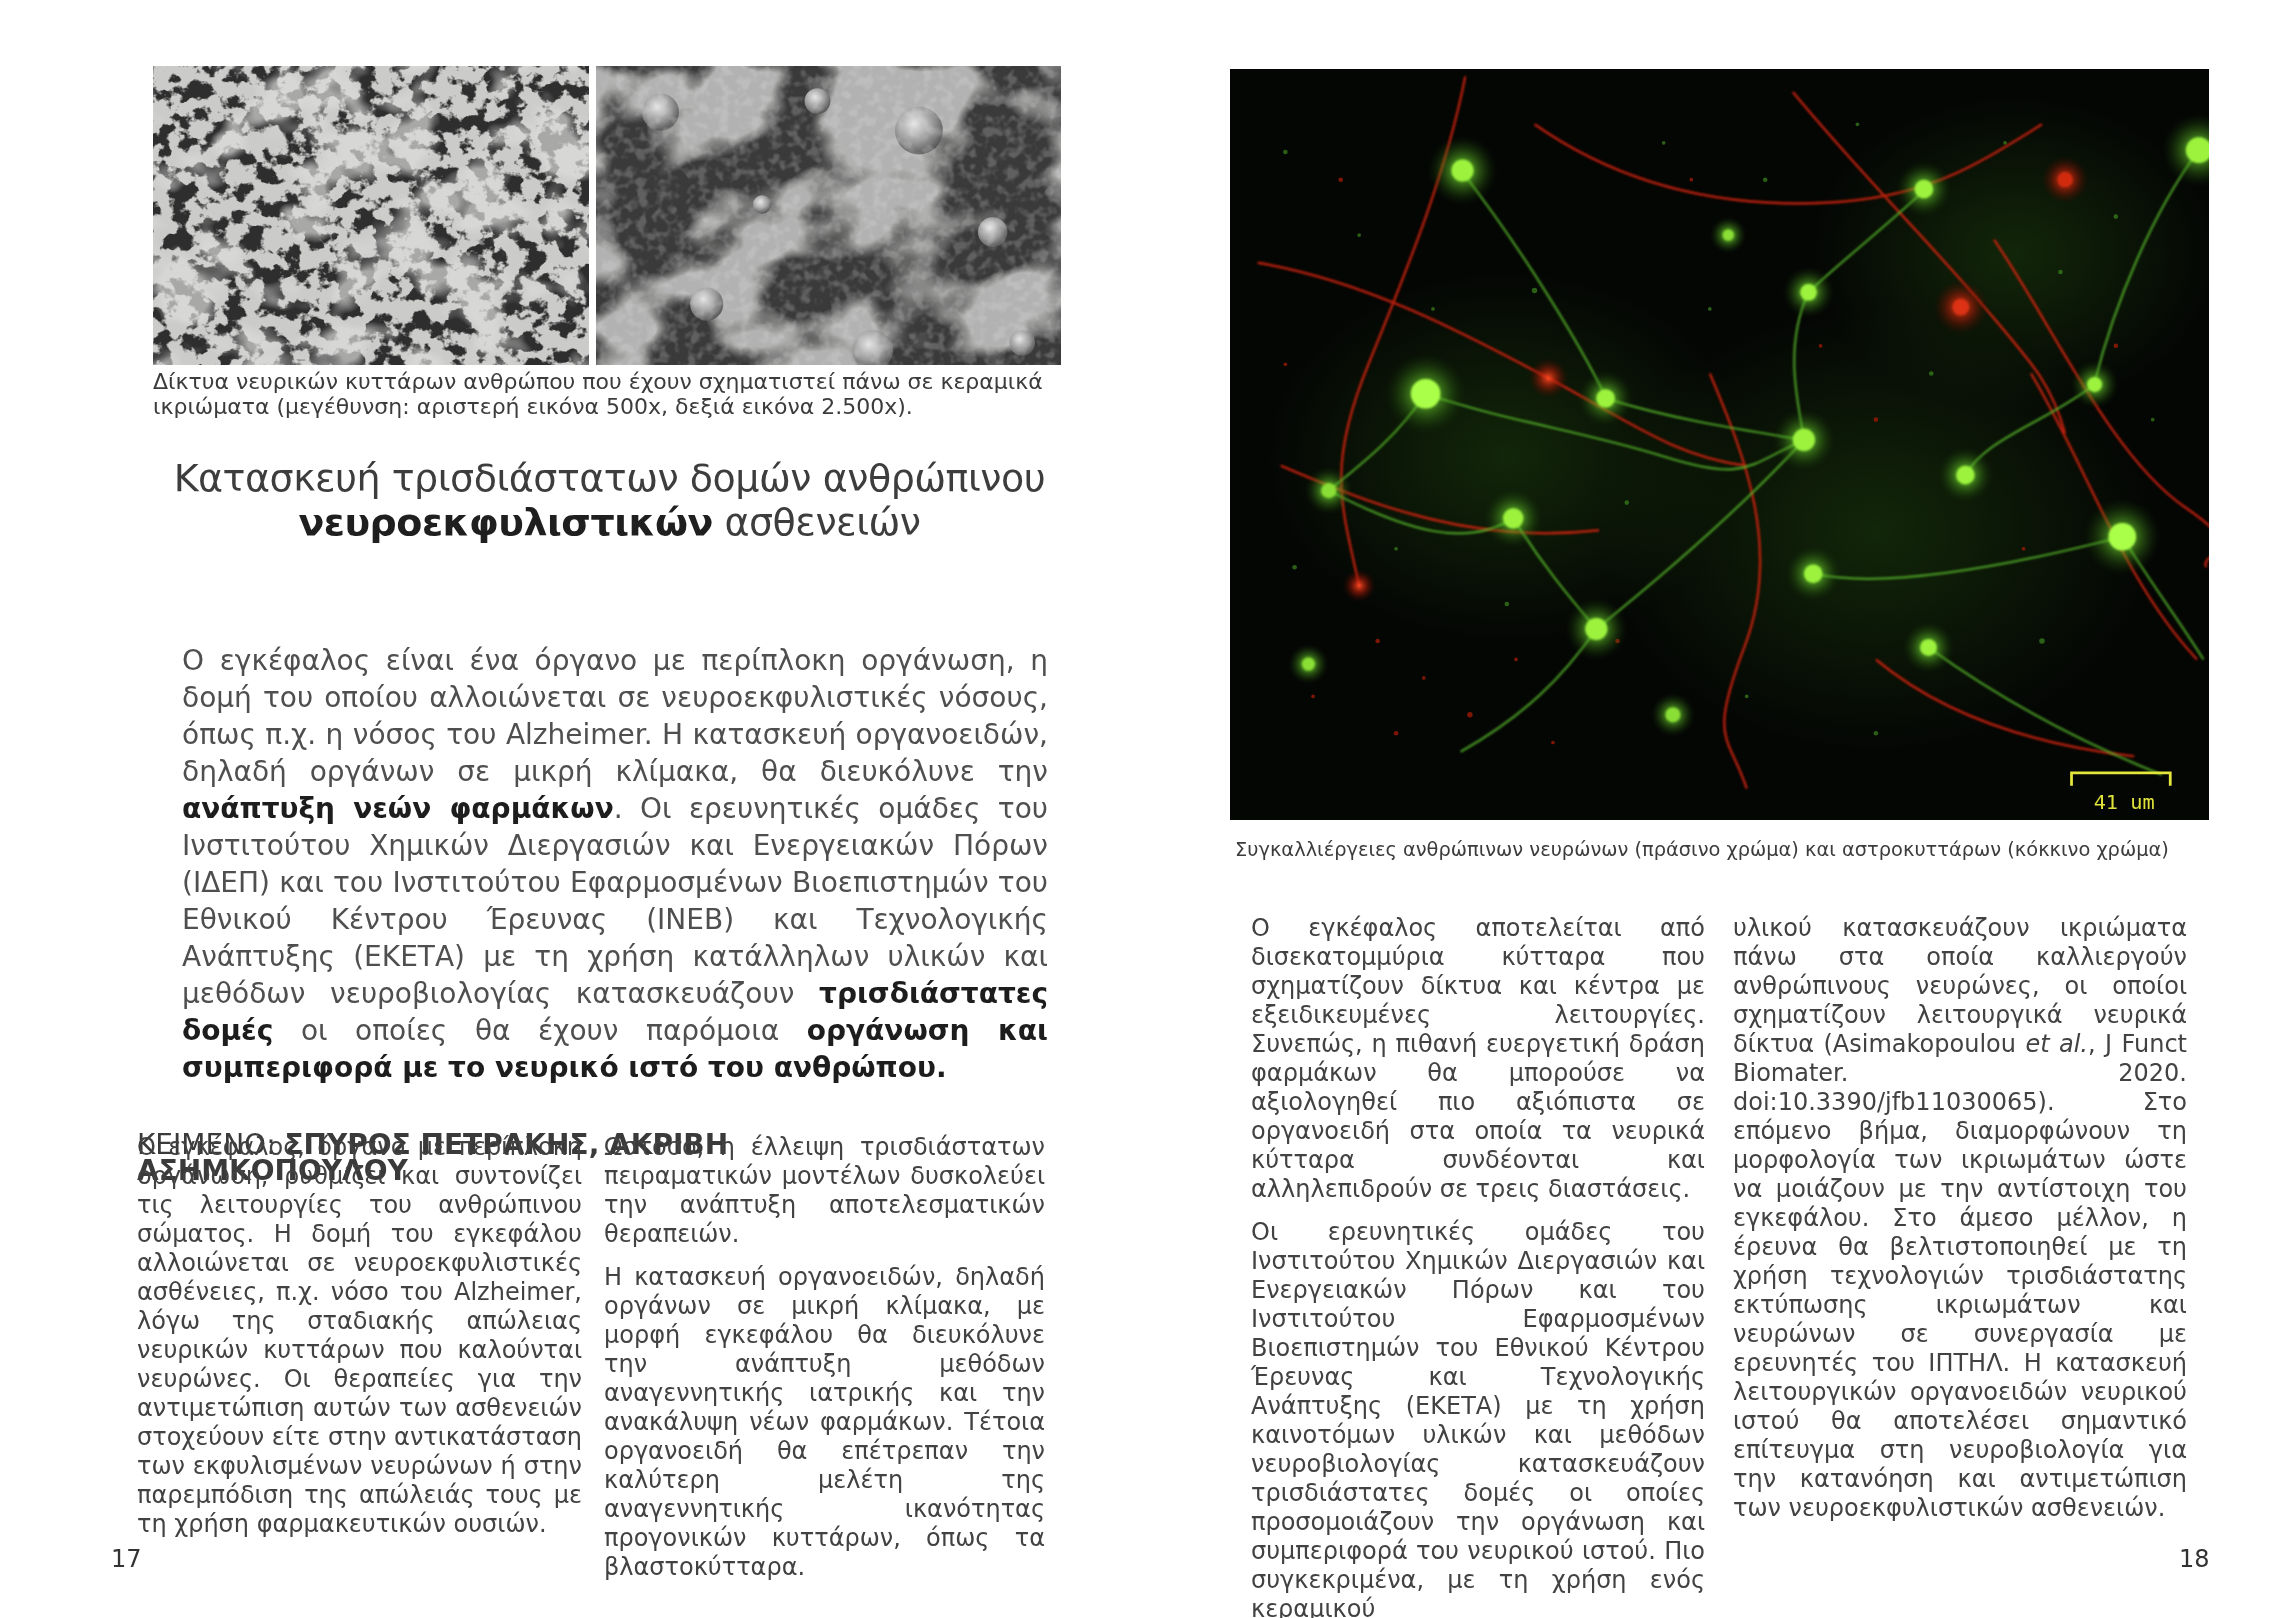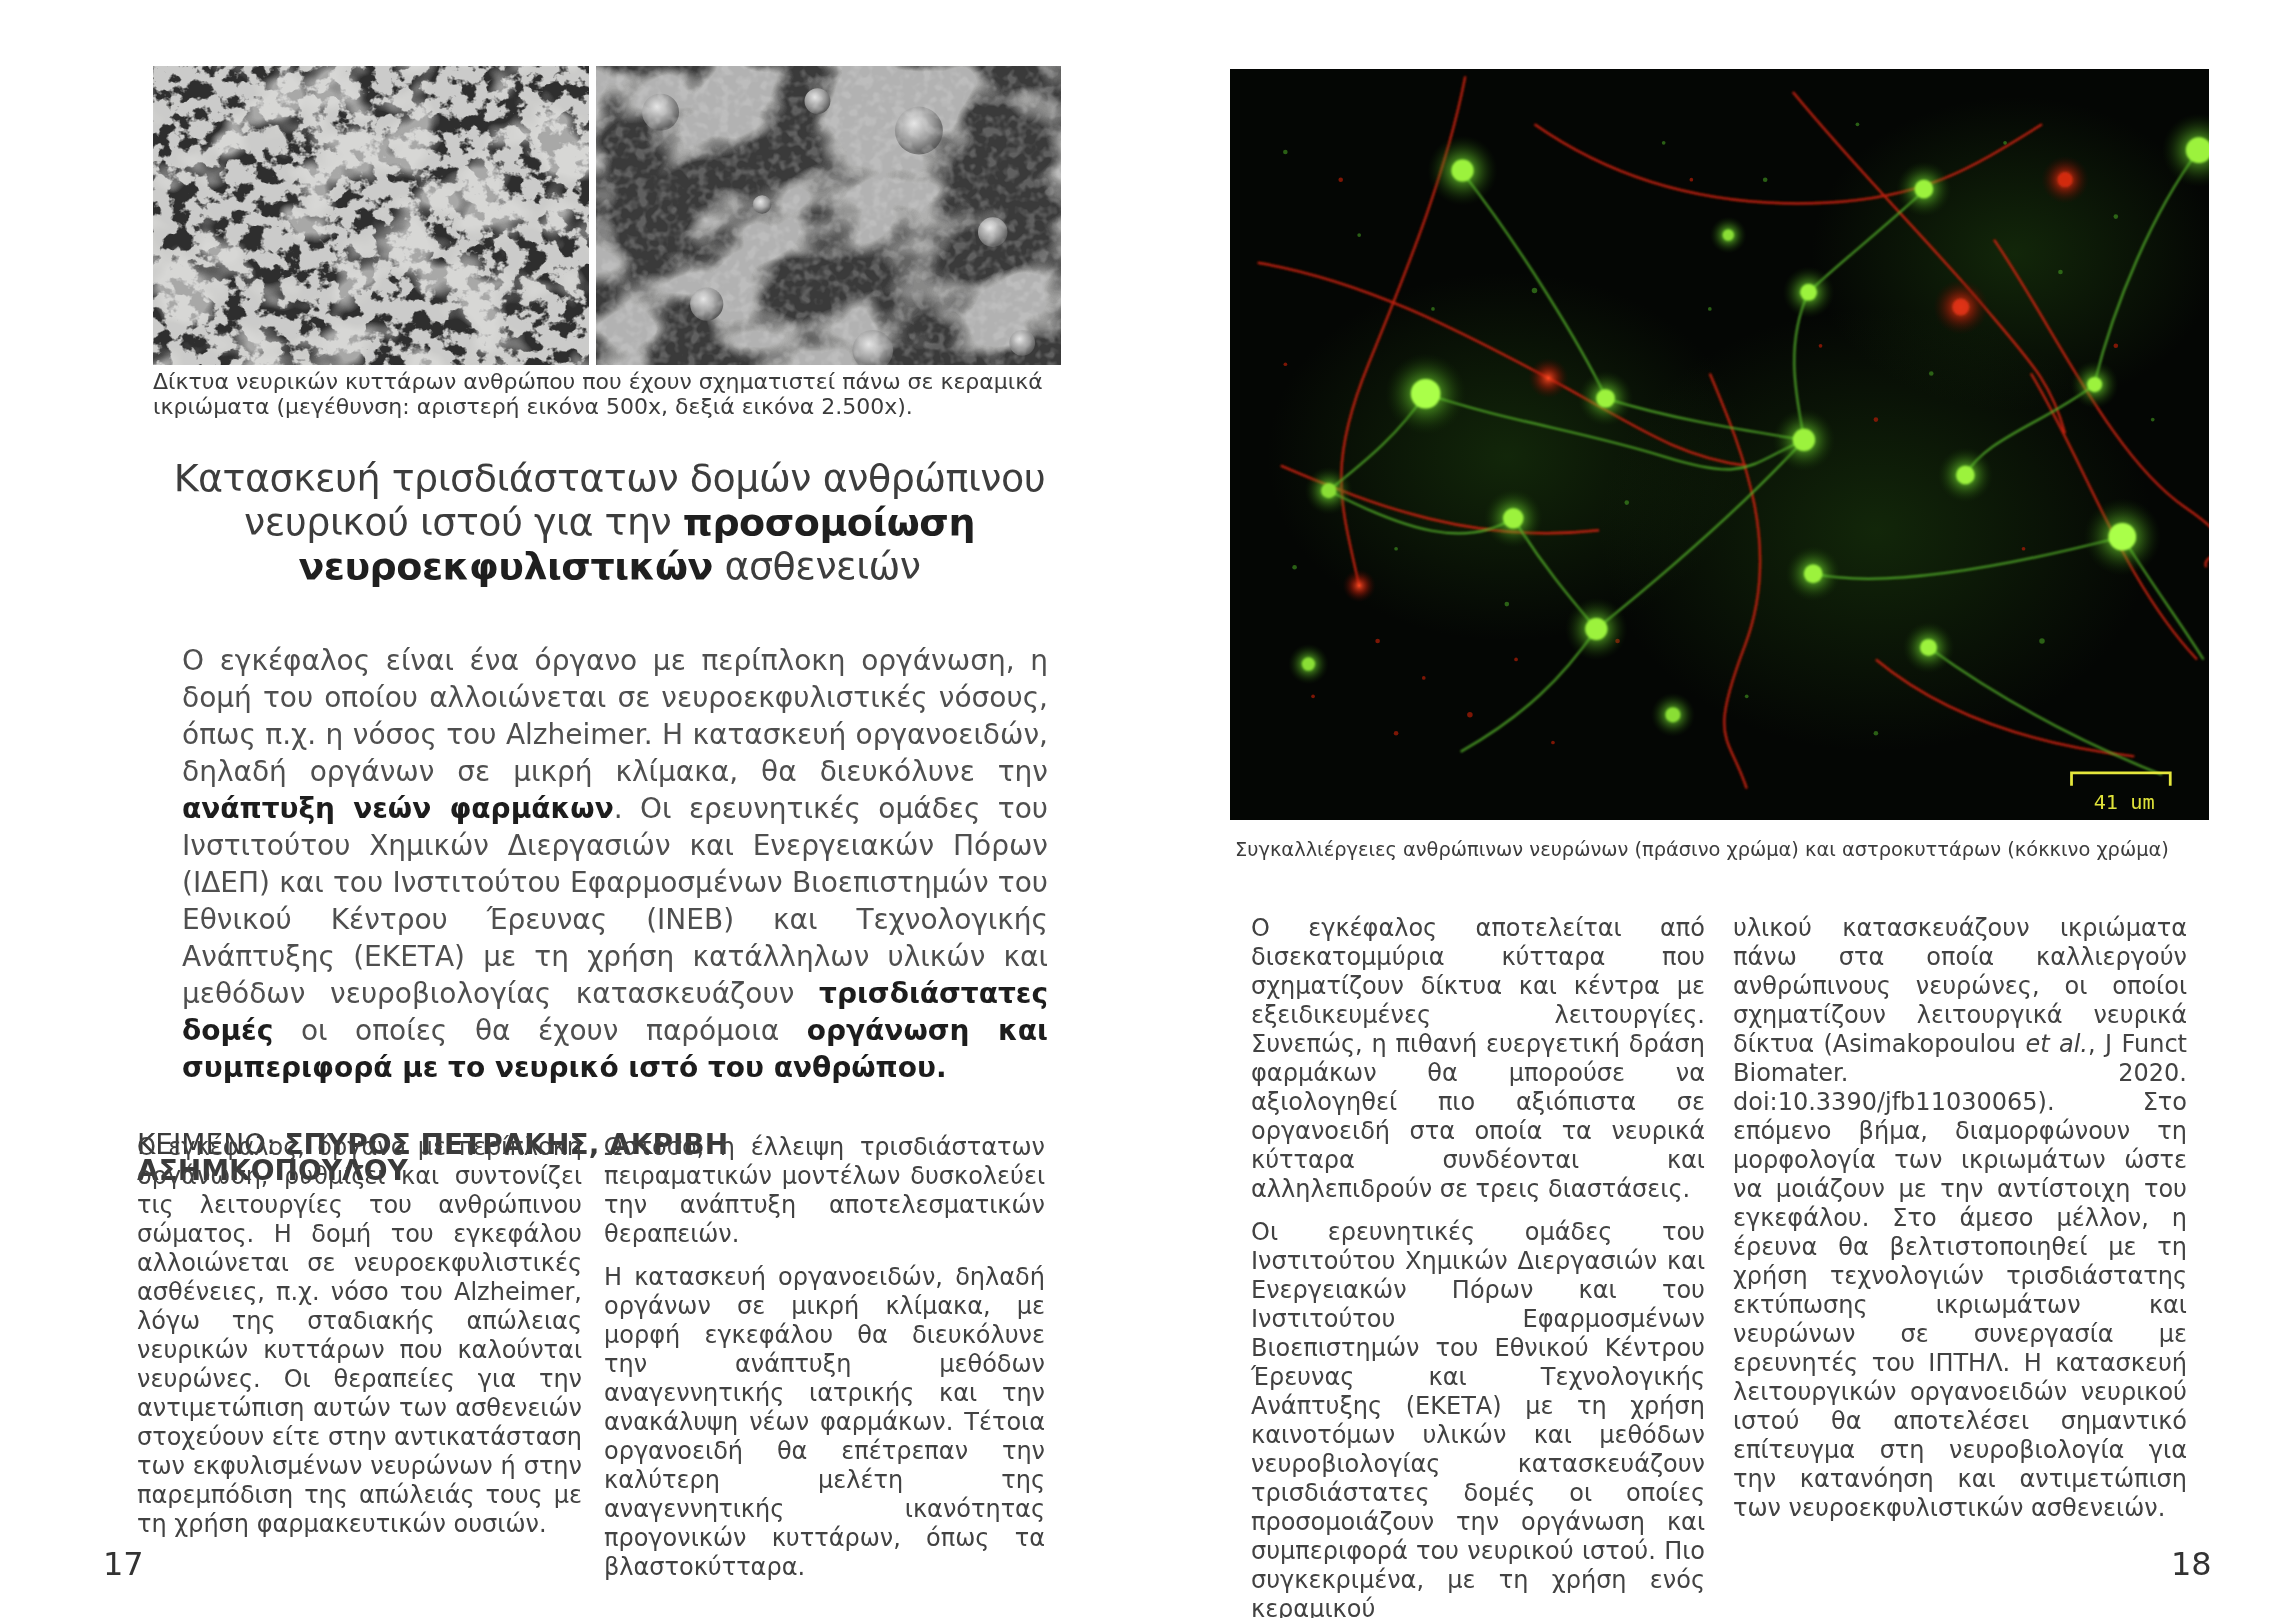--- a/index.html
+++ b/index.html
@@ -26,21 +26,21 @@
   .col p{margin:0 0 14px 0;}
   .colL1{left:137px;top:1133px;width:445px;}
   .colL2{left:604px;top:1133px;width:441px;}
 
   
   .fluo{left:1230px;top:69px;width:979px;height:751px;background:#fef9c3;}
   .fluo-caption{left:1235px;top:838px;width:975px;margin:0;font-size:19.4px;line-height:24px;color:#3c3c3c;}
   .colR1{left:1251px;top:914px;width:454px;}
   .colR2{left:1733px;top:914px;width:454px;}
 
-  .pageno{font-size:32px;color:#333333;}
+  .pageno{font-size:24px;color:#333333;margin-left:8px;}
   .pn-left{left:103px;top:1545px;}
   .pn-right{left:2171px;top:1545px;}
 </style>
 </head>
 <body>
 
 <div class="spread">
 
   <section>
 
@@ -92,21 +92,20 @@
           <circle cx="180" cy="150" r="10" fill="url(#sphere)"></circle>
         </g>
         <rect width="504" height="324" filter="url(#semB2)" opacity="0.22"></rect>
       </svg>
     </figure>
 
     <p class="abs sem-caption">Δίκτυα νευρικών κυττάρων ανθρώπου που έχουν σχηματιστεί πάνω σε κεραμικά ικριώματα (μεγέθυνση: αριστερή εικόνα 500x, δεξιά εικόνα 2.500x).</p>
 
     <h1 class="abs title">
       <span class="tline"><span>Κατασκευή </span><span style="font-weight: 400;">τρισδιάστατων δομών</span><span> ανθρώπινου</span></span>
-      <span class="tline"><span>νευρικού ιστού για την </span><span style="font-weight: 700;">προσομοίωση</span></span>
       <span class="tline"><span style="font-weight: 700;">νευροεκφυλιστικών</span><span> ασθενειών</span></span>
     </h1>
 
     <p class="abs intro"><span>Ο εγκέφαλος είναι ένα όργανο με περίπλοκη οργάνωση, η δομή του οποίου αλλοιώνεται σε νευροεκφυλιστικές νόσους, όπως π.χ. η νόσος του Alzheimer. Η κατασκευή οργανοειδών, δηλαδή οργάνων σε μικρή κλίμακα, θα διευκόλυνε την </span><span style="font-weight: 700;">ανάπτυξη νεών φαρμάκων</span><span>. Οι ερευνητικές ομάδες του Ινστιτούτου Χημικών Διεργασιών και Ενεργειακών Πόρων (ΙΔΕΠ) και του Ινστιτούτου Εφαρμοσμένων Βιοεπιστημών του Εθνικού Κέντρου Έρευνας (ΙΝΕΒ) και Τεχνολογικής Ανάπτυξης (ΕΚΕΤΑ) με τη χρήση κατάλληλων υλικών και μεθόδων νευροβιολογίας κατασκευάζουν </span><span style="font-weight: 700;">τρισδιάστατες δομές</span><span> οι οποίες θα έχουν παρόμοια </span><span style="font-weight: 700;">οργάνωση και συμπεριφορά με το νευρικό ιστό του ανθρώπου.</span></p>
 
     <p class="abs byline"><span>ΚΕΙΜΕΝΟ: </span><span style="font-weight: 700;">ΣΠΥΡΟΣ ΠΕΤΡΑΚΗΣ, ΑΚΡΙΒΗ ΑΣΗΜΚΟΠΟΥΛΟΥ</span></p>
 
     <div class="abs col colL1">
       <p>Ο εγκέφαλος, όργανο με περίπλοκη οργάνωση, ρυθμίζει και συντονίζει τις λειτουργίες του ανθρώπινου σώματος. Η δομή του εγκεφάλου αλλοιώνεται σε νευροεκφυλιστικές ασθένειες, π.χ. νόσο του Alzheimer, λόγω της σταδιακής απώλειας νευρικών κυττάρων που καλούνται νευρώνες. Οι θεραπείες για την αντιμετώπιση αυτών των ασθενειών στοχεύουν είτε στην αντικατάσταση των εκφυλισμένων νευρώνων ή στην παρεμπόδιση της απώλειάς τους με τη χρήση φαρμακευτικών ουσιών.</p>
     </div>

